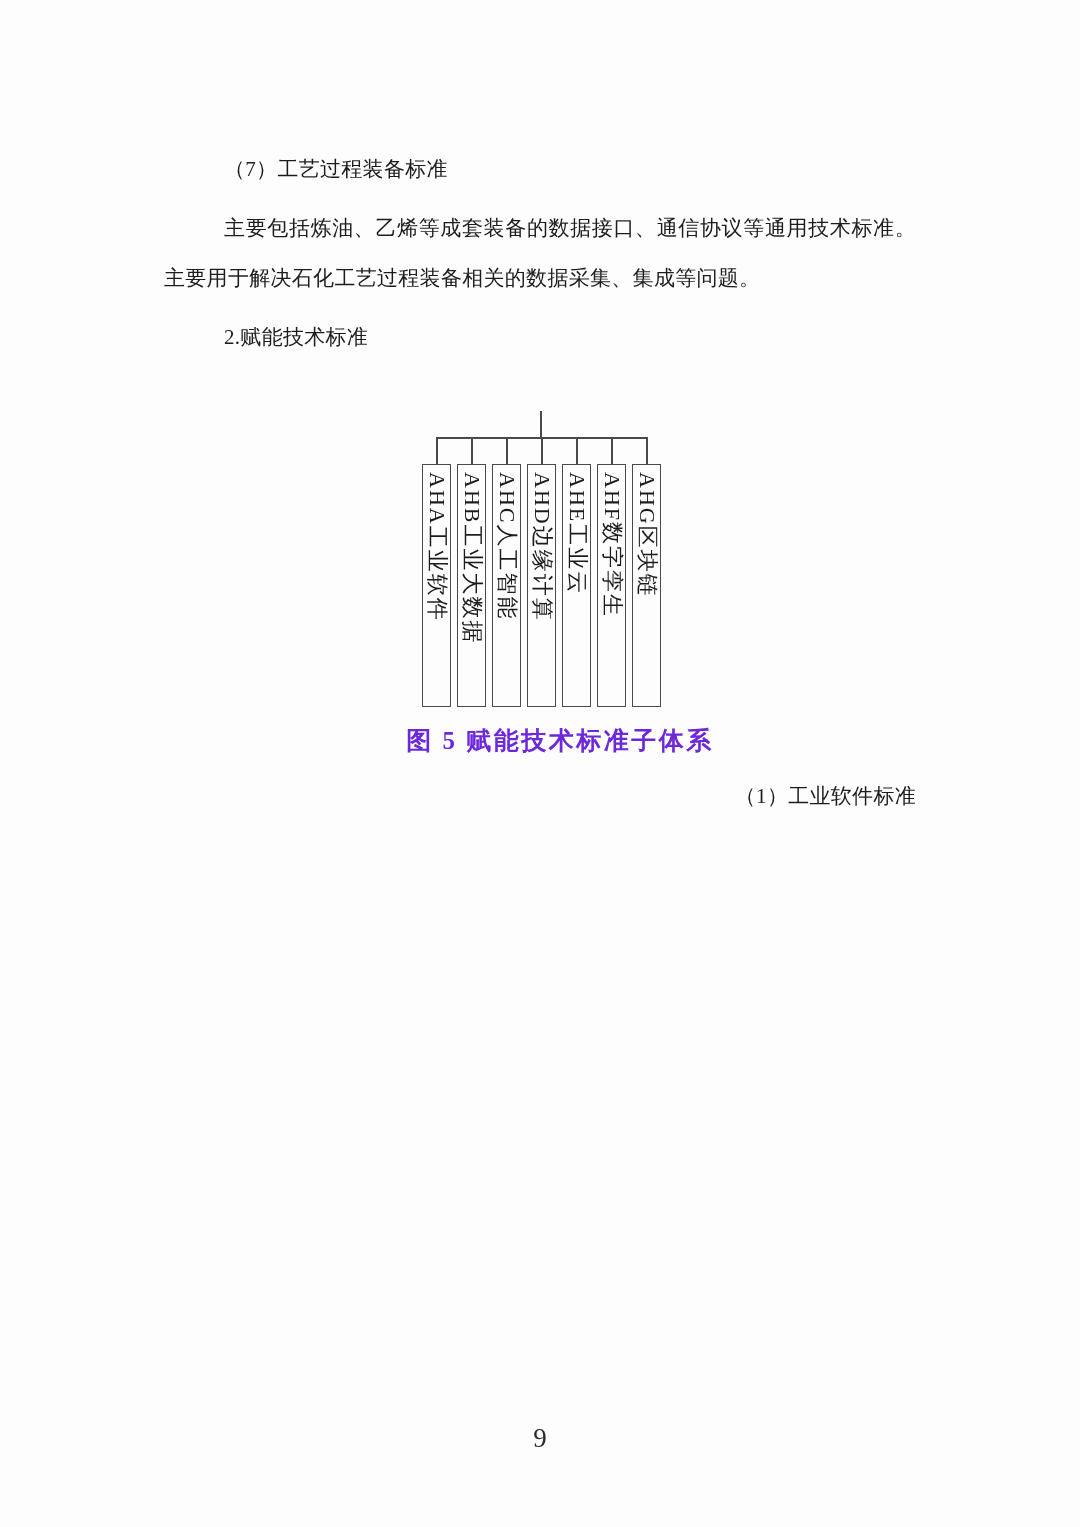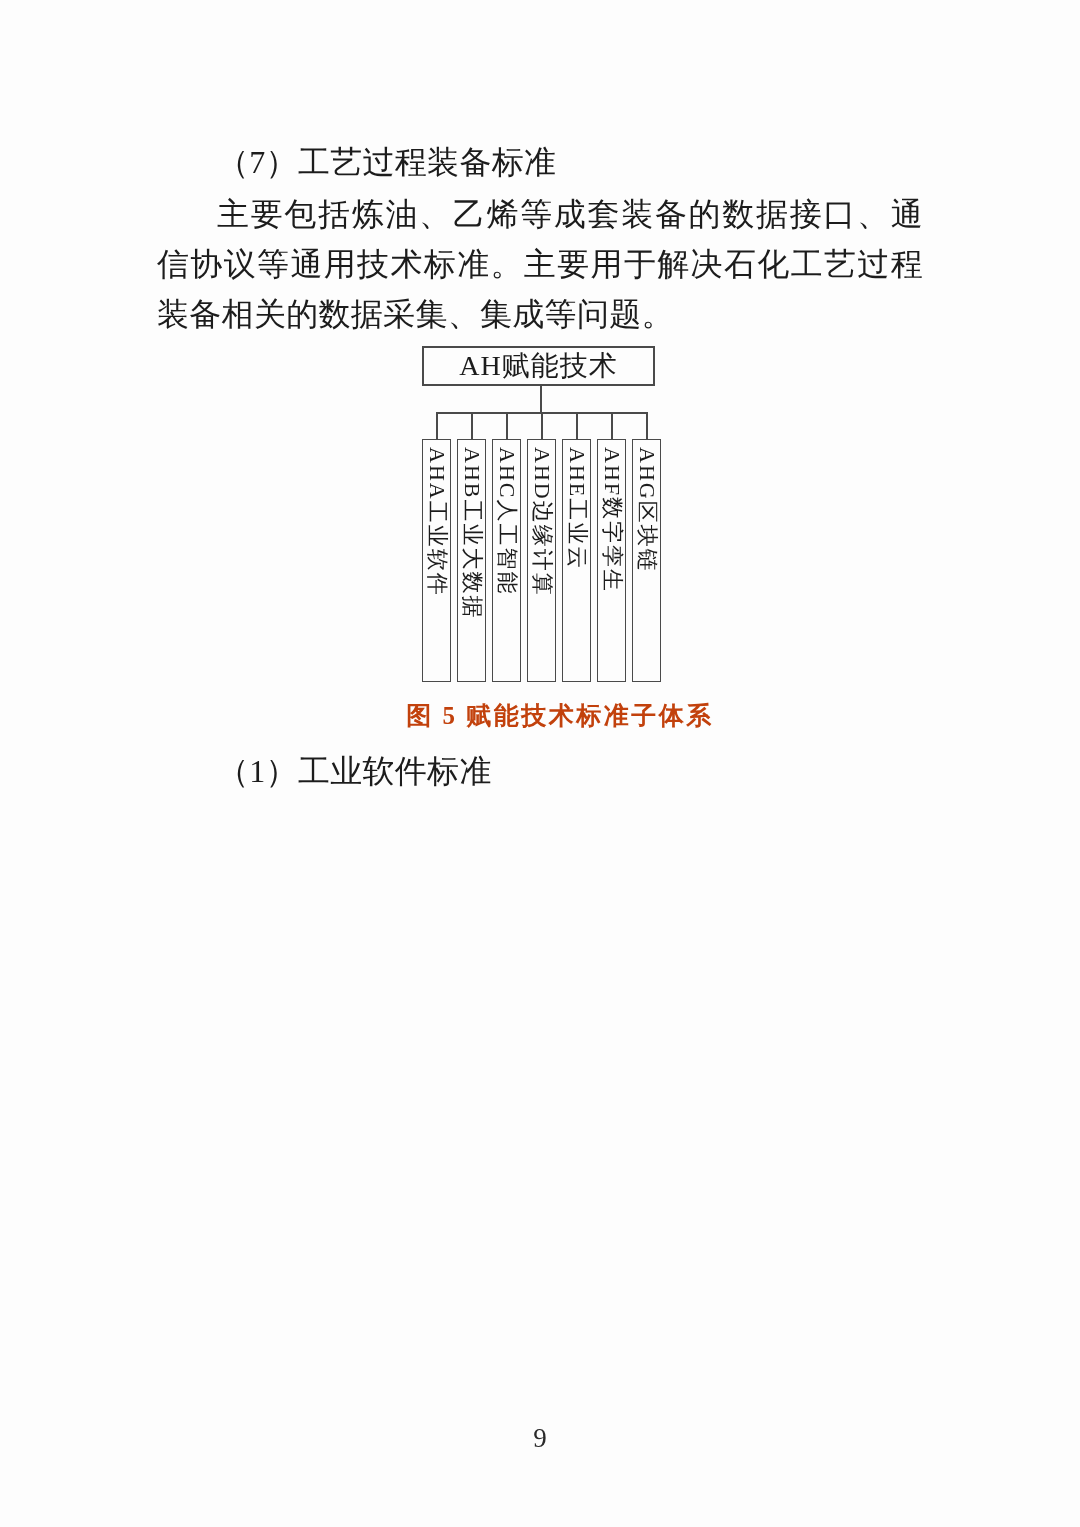--- a/index.html
+++ b/index.html
@@ -13,22 +13,22 @@
     font-family: "Liberation Serif", "DejaVu Serif", serif;
     color: #1c1c1c;
     overflow: hidden;
     position: relative;
   }
   .content {
     width: 770px;
     padding: 135px 155px 0 155px;
   }
   .para, .heading {
-    margin: 2px;
-    font-size: 32px;
+    margin: 9px;
+    font-size: 21px;
     line-height: 50px;
     letter-spacing: 0.3px;
     text-indent: 60px;
   }
   .para {
     text-align: justify;
   }
   .heading {
     text-align: left;
   }
@@ -100,25 +100,26 @@
     transform-origin: 0 0;
     transform: rotate(90deg);
   }
   .figure-caption {
     margin-top: 17px;
     text-align: center;
     font-size: 25px;
     line-height: 34px;
     letter-spacing: 2.5px;
     font-weight: 600;
-    color: #c2410c;
+    color: #6d28d9;
     padding-left: 40px;
   }
   .after-caption {
     margin-top: 13px;
+    text-align: right;
   }
   .page-number {
     position: absolute;
     left: 0;
     top: 1420px;
     width: 1080px;
     text-align: center;
     font-size: 27px;
     line-height: 36px;
     color: #2a2a2a;
@@ -126,26 +127,24 @@
 </style>
 </head>
 <body>
 
 <div class="content">
 
   <p class="heading">（7）工艺过程装备标准</p>
 
   <p class="para">主要包括炼油、乙烯等成套装备的数据接口、通信协议等通用技术标准。主要用于解决石化工艺过程装备相关的数据采集、集成等问题。</p>
 
+  <p class="heading">2.赋能技术标准</p>
 
 
   <div class="org-chart">
-    <div class="root-node">
-      <span>AH赋能技术</span>
-    </div>
     <div class="stem"></div>
     <div class="bus"></div>
     <div class="drop d1"></div>
     <div class="drop d2"></div>
     <div class="drop d3"></div>
     <div class="drop d4"></div>
     <div class="drop d5"></div>
     <div class="drop d6"></div>
     <div class="drop d7"></div>
 

